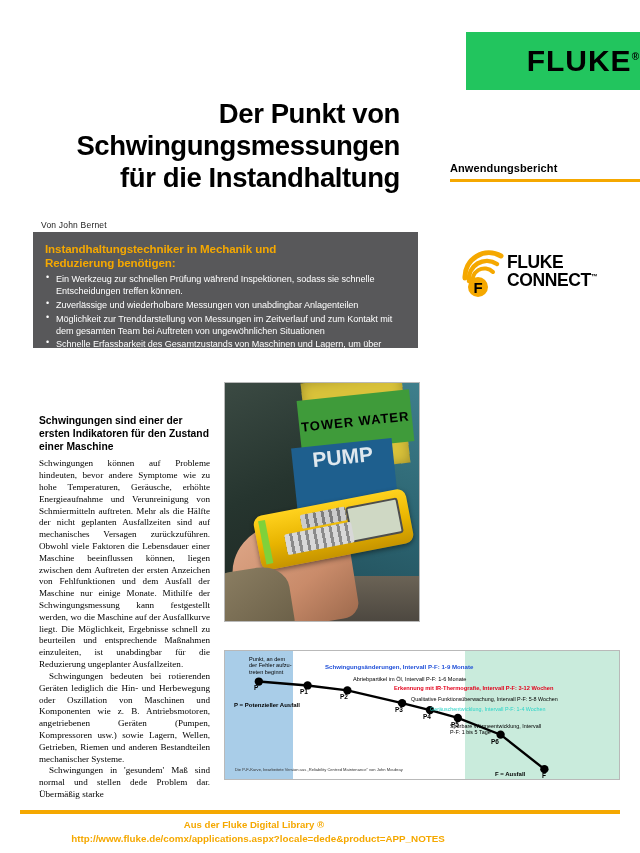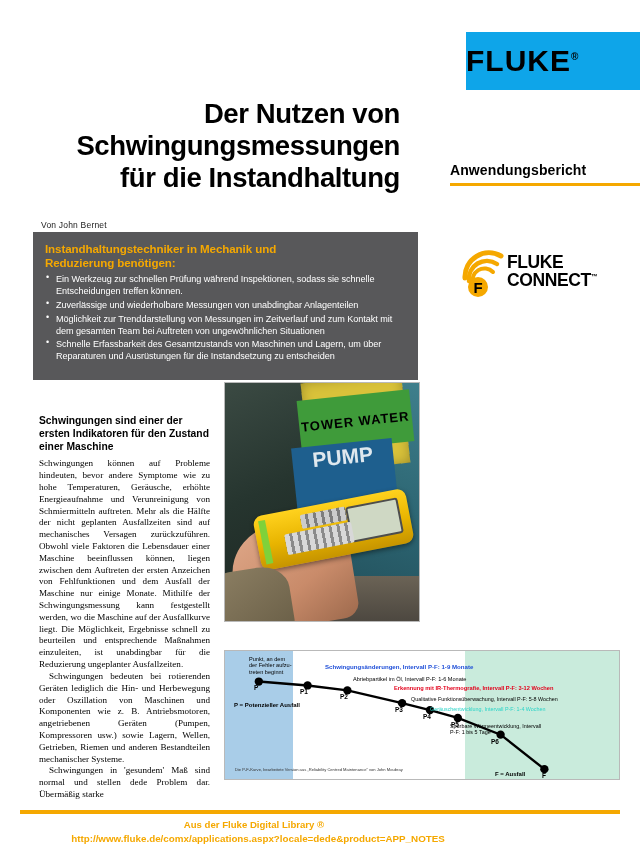--- a/index.html
+++ b/index.html
@@ -8,53 +8,53 @@
     background: #ffffff;
     font-family: "Liberation Sans", sans-serif;
     overflow: hidden;
   }
   .page { position: relative; width: 640px; height: 853px; background: #fff; }
 
   
   .fluke-logo-box {
     position: absolute; left: 466px; top: 32px;
     width: 174px; height: 58px;
-    background: #0ea5e9;
-    display: flex; align-items: center; justify-content: flex-start;
+    background: #22c55e;
+    display: flex; align-items: center; justify-content: flex-end;
   }
   .fluke-logo-text {
     font-family: "Liberation Sans", sans-serif;
     font-weight: bold; font-size: 30px; letter-spacing: 1px;
     color: #000; line-height: 1;
   }
   .fluke-logo-text .reg { font-size: 10px; vertical-align: super; }
 
   .doc-title {
     position: absolute; left: 40px; top: 98px; width: 360px;
     text-align: right;
     font-weight: bold; font-size: 27.5px; line-height: 1.16;
     letter-spacing: -0.4px; color: #000;
   }
 
   .subtitle-wrap { position: absolute; left: 450px; top: 162px; width: 190px; }
   .subtitle {
-    font-weight: bold; font-size: 14px; color: #000;
+    font-weight: bold; font-size: 11px; color: #000;
     letter-spacing: 0.1px; padding-bottom: 5px;
   }
   .subtitle-rule { height: 2.5px; background: #f5a800; width: 190px; }
 
   .byline {
     position: absolute; left: 41px; top: 220px;
     font-size: 8.5px; color: #222; letter-spacing: .2px;
   }
 
   
   .callout {
     position: absolute; left: 33px; top: 232px;
-    width: 385px; height: 148px;
+    width: 385px; height: 116px;
     background: #58585a; color: #fff;
     padding: 10px 12px 8px 12px;
   }
   .callout h2 {
     color: #f5a800; font-size: 11.6px; font-weight: bold;
     line-height: 1.18; margin-bottom: 4px; letter-spacing: -.1px;
   }
   .callout ul { list-style: none; }
   .callout li {
     position: relative; padding-left: 11px;
@@ -182,21 +182,21 @@
 </head>
 <body>
 
 <div class="page">
 
   <div class="fluke-logo-box">
     <div class="fluke-logo-text"><span>FLUKE</span><span class="reg">®</span></div>
   </div>
 
   <div class="doc-title">
-    <div>Der Nutzen von</div>
+    <div>Der Punkt von</div>
     <div>Schwingungsmessungen</div>
     <div>für die Instandhaltung</div>
   </div>
 
   <div class="subtitle-wrap">
     <div class="subtitle">Anwendungsbericht</div>
     <div class="subtitle-rule"></div>
   </div>
 
   <div class="byline">Von John Bernet</div>

